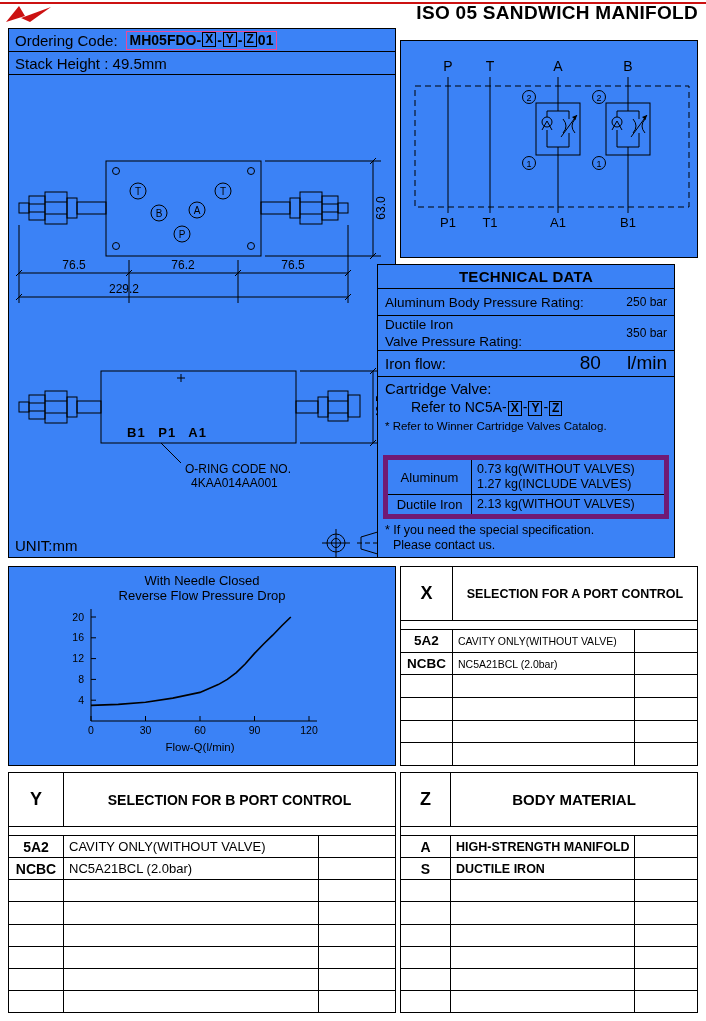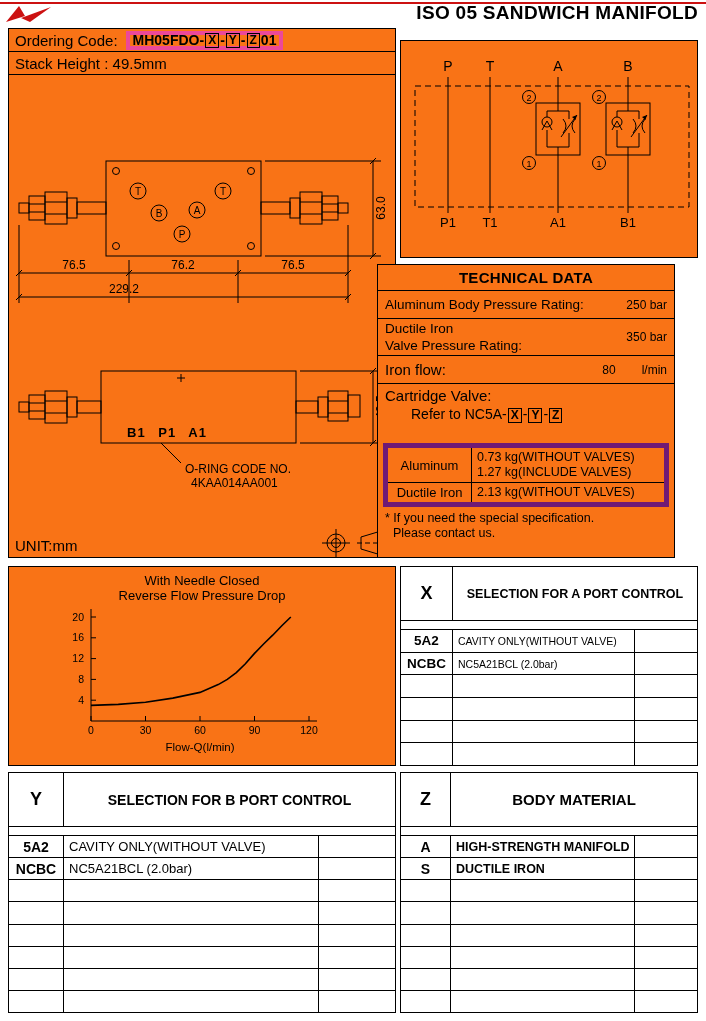--- a/index.html
+++ b/index.html
@@ -1,49 +1,49 @@
 <!DOCTYPE html>
 <html><head>
 <meta charset="utf-8">
 <style>
   *{margin:0;padding:0;box-sizing:border-box}
   html,body{background:#fff}
   body{font-family:"Liberation Sans","DejaVu Sans",sans-serif;color:#000}
   .page{position:relative;width:706px;height:1021px;background:#fff;overflow:hidden}
   .abs{position:absolute}
-  .box{position:absolute;border:1px solid #000;background:#f97316}
+  .box{position:absolute;border:1px solid #000;background:#3b82f6}
   svg{font-family:"Liberation Sans","DejaVu Sans",sans-serif}
 
   
   .topline{position:absolute;left:0;top:2px;width:706px;height:2px;background:#cc1111}
   .main-title{position:absolute;right:8px;top:2px;font-size:19px;font-weight:bold;letter-spacing:.3px}
 
   
   .ordering{left:8px;top:28px;width:388px;height:47px}
   .ord-row{height:23px;display:flex;align-items:center;padding-left:6px;font-size:15px}
   .ord-row.first{border-bottom:1px solid #000}
-  .codebox{display:inline-flex;align-items:center;border:4px solid #ec4899;margin-left:8px;padding:0 3px;font-weight:bold;font-size:14px;height:19px}
+  .codebox{display:inline-flex;align-items:flex-start;border:1px solid #ec4899;margin-left:8px;padding:0 3px;font-weight:bold;font-size:14px;height:19px}
   .lbox{display:inline-block;border:1px solid #000;padding:0 2px;margin:0 1px;line-height:13px;font-size:12px;font-weight:bold}
 
   
   .drawingbox{left:8px;top:74px;width:388px;height:484px}
 
   
   .schembox{left:400px;top:40px;width:298px;height:218px}
 
   
   .techbox{left:377px;top:264px;width:298px;height:294px;display:flex;flex-direction:column}
   .td-title{height:26px;border-bottom:1px solid #000;display:flex;align-items:center;justify-content:center;font-weight:bold;font-size:15px;letter-spacing:.3px}
   .td-row{display:flex;align-items:center;justify-content:space-between;border-bottom:1px solid #000;padding:0 7px;font-size:13.5px}
   .td-row .val{font-size:12px;white-space:nowrap}
   .td-r1{height:28px}
   .td-r2{height:37px}
   .td-r3{height:28px;font-size:15px}
   .td-2line{display:flex;flex-direction:column;line-height:17px}
-  .td-flowval{display:flex;gap:26px;font-size:12px}
+  .td-flowval{display:flex;gap:26px;font-size:19px}
   .td-cart{padding:3px 7px 2px 7px;font-size:15px;line-height:18px}
   .td-cart .refline{font-size:14px;padding-left:26px}
   .td-cart .note{font-size:11.5px;padding-top:1px}
   .td-weights{margin:18px 5px 0 5px;border:5px solid #701a75}
   .tw-row{display:flex;align-items:stretch}
   .tw-row.first{border-bottom:1px solid #000}
   .tw-mat{width:84px;border-right:1px solid #000;display:flex;align-items:center;justify-content:center;font-size:13px}
   .tw-vals{flex:1;display:flex;flex-direction:column;justify-content:center;padding:2px 0 2px 5px;font-size:12.5px;line-height:15px}
   .td-foot{padding:4px 7px;font-size:12.5px;line-height:15px}
   .td-foot .l2{padding-left:8px}
@@ -323,20 +323,21 @@
       <span class="td-flowval">
         <span>80</span>
         <span>l/min</span>
       </span>
     </div>
     <div class="td-cart">
       <div>Cartridge Valve:</div>
       <div class="refline">
         <span>Refer to NC5A-</span><span class="lbox">X</span><span>-</span><span class="lbox">Y</span><span>-</span><span class="lbox">Z</span>
       </div>
+      <div class="note">* Refer to Winner Cartridge Valves Catalog.</div>
     </div>
     <div class="td-weights">
       <div class="tw-row first">
         <div class="tw-mat">Aluminum</div>
         <div class="tw-vals">
           <span>0.73 kg(WITHOUT VALVES)</span>
           <span>1.27 kg(INCLUDE VALVES)</span>
         </div>
       </div>
       <div class="tw-row">

